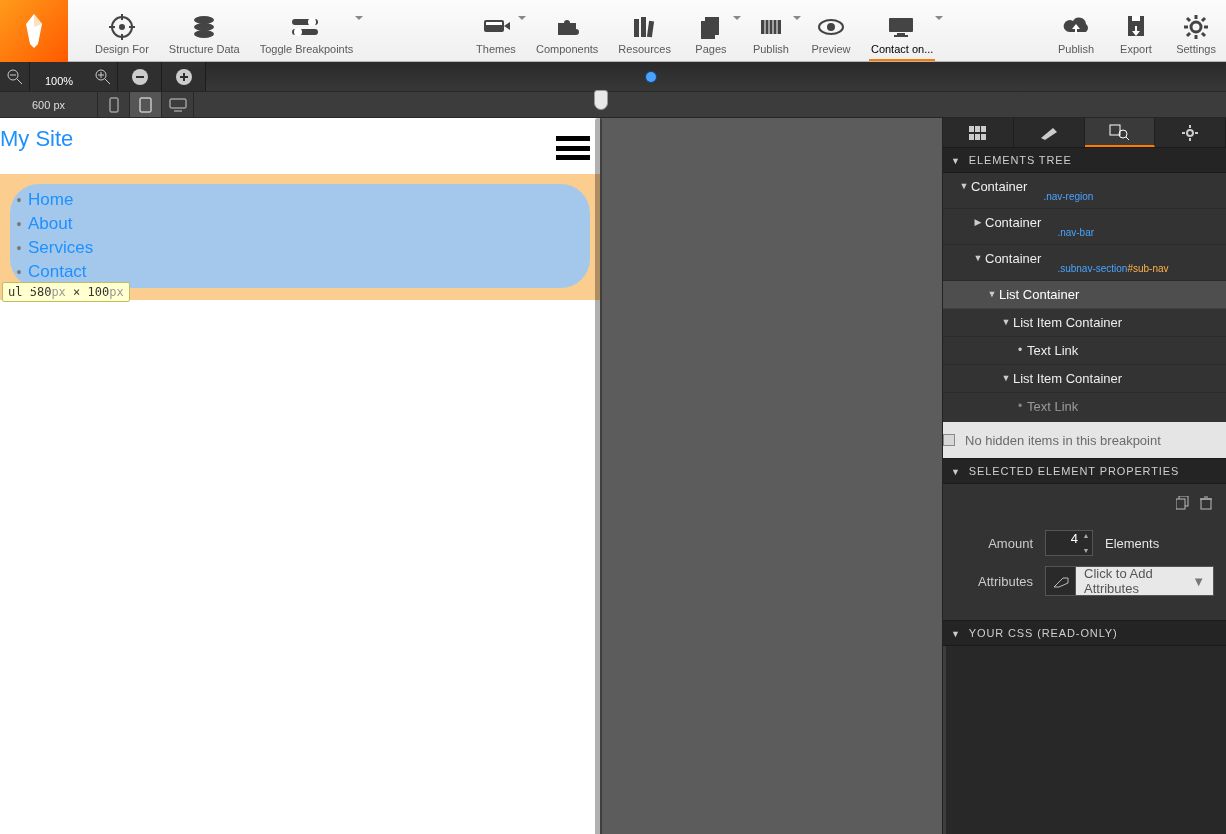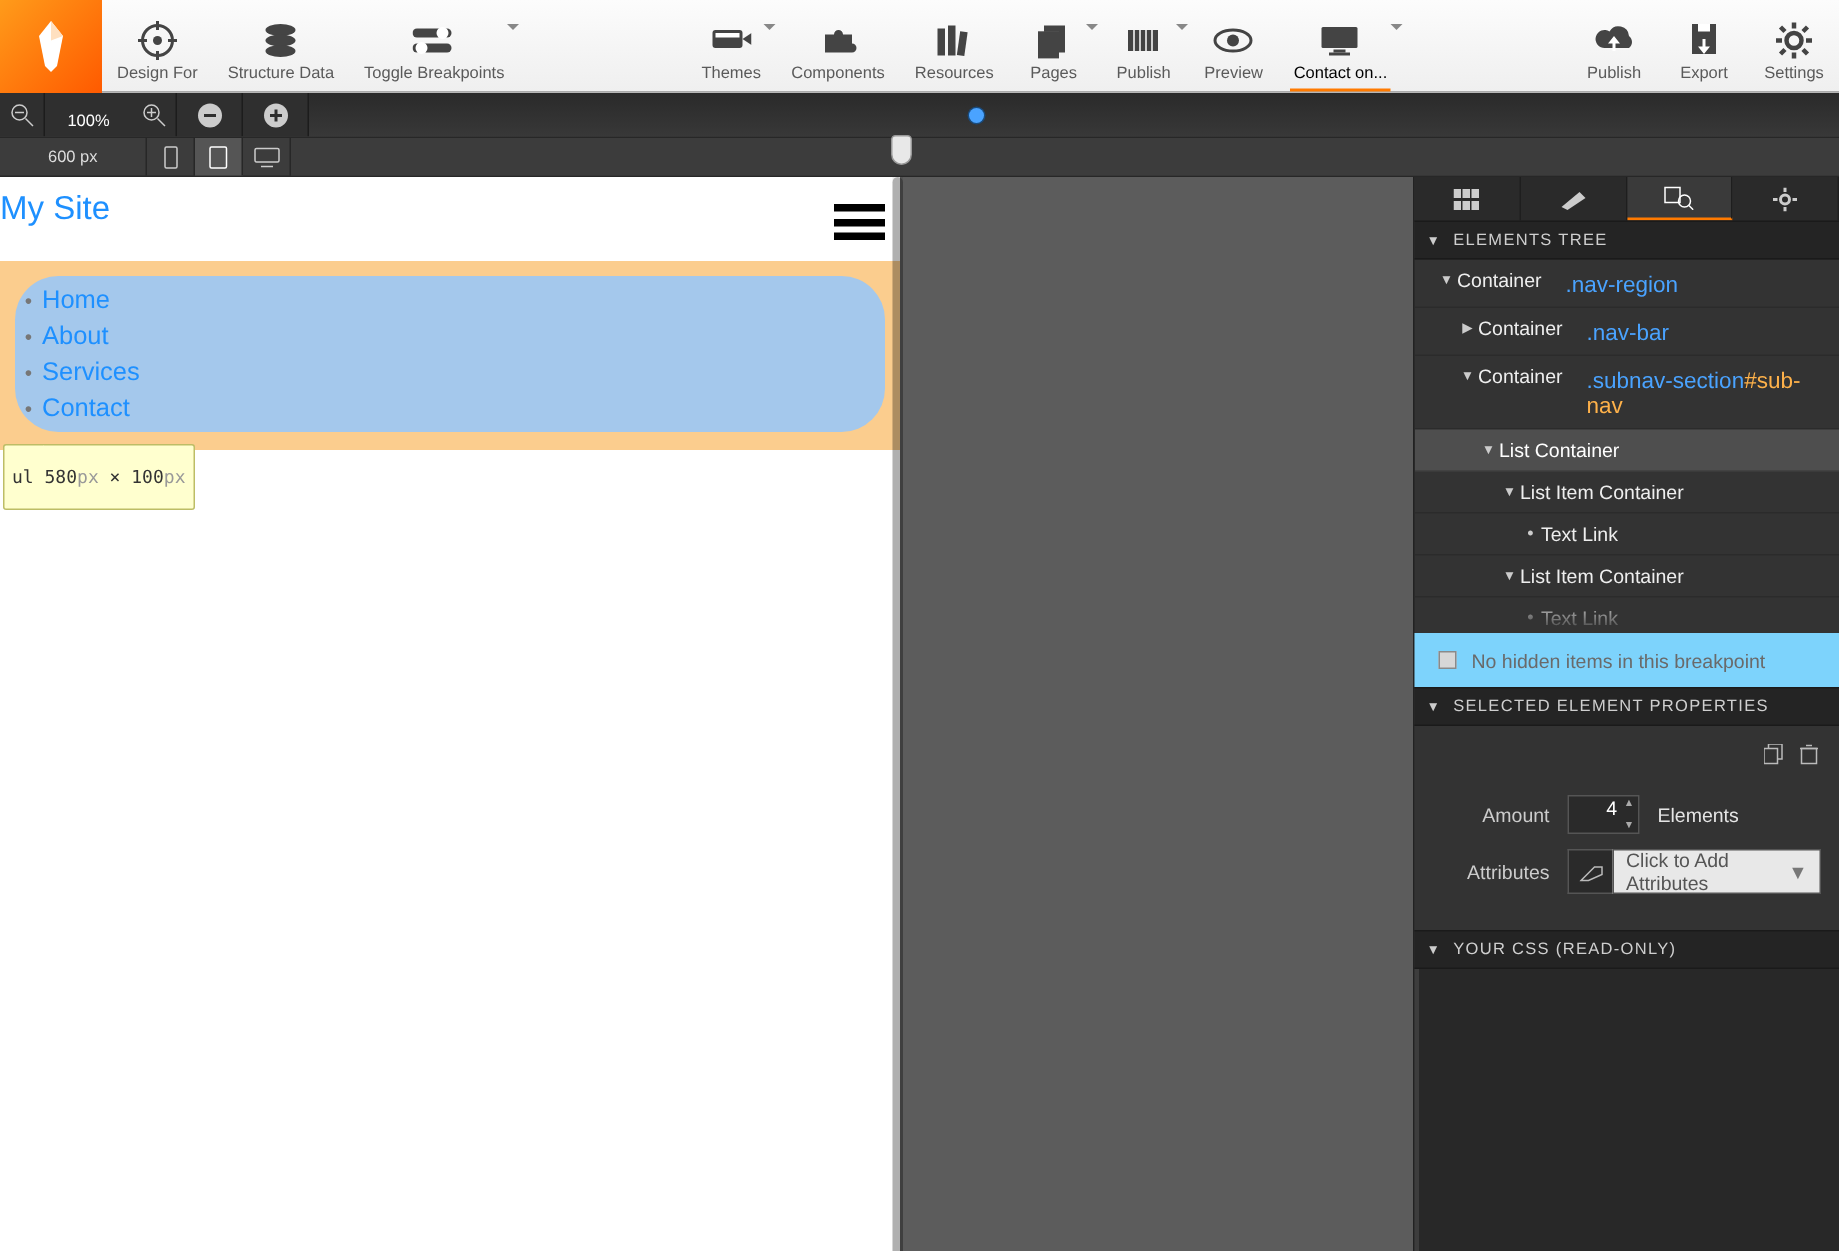--- a/index.html
+++ b/index.html
@@ -1,20 +1,20 @@
 <!DOCTYPE html>
 <html><head>
 <meta charset="utf-8">
 <style>
   * { box-sizing: border-box; margin: 0; padding: 0; }
   html, body { width: 1226px; height: 834px; overflow: hidden; font-family: -apple-system, "Helvetica Neue", Arial, sans-serif; }
   body { background: #4d4d4d; display: flex; flex-direction: column; }
 
   
-  .toolbar { height: 62px; width: 100%; background: linear-gradient(#fcfcfc,#efefef); border-bottom: 1px solid #b6b6b6; display: flex; align-items: stretch; font-size: 11px; color: #5a5a5a; }
+  .toolbar { height: 62px; width: 100%; background: linear-gradient(#fcfcfc,#efefef); border-bottom: 1px solid #b6b6b6; display: flex; align-items: stretch; font-size: 11px; color: #5a5a5a; gap: 17px; }
   .logo-tile { width: 68px; height: 62px; background: linear-gradient(135deg,#ff9b1a,#ff5a00); display: flex; align-items: center; justify-content: center; }
   .tool-group { display: flex; align-items: stretch; }
   .tool-btn { display: flex; flex-direction: column; align-items: center; justify-content: flex-end; padding: 0 10px 6px 10px; min-width: 60px; cursor: pointer; position: relative; }
   .tool-btn .ic { height: 32px; display: flex; align-items: center; justify-content: center; }
   .tool-btn .lbl { white-space: nowrap; text-align: center; }
   .tool-btn.caret::after { content: ""; position: absolute; top: 16px; right: 0px; border: 4px solid transparent; border-top-color: #888; }
   .tool-btn.active { }
   .tool-btn.active .lbl { color:#000; }
   .tool-btn.active::before{ content:""; position:absolute; left:8px; right:8px; bottom:0; height:2px; background:#ff7a00;}
   .spacer { flex: 1; }
@@ -43,45 +43,45 @@
   .page-scroll-thumb{ position:absolute; top:0; left:0; right:0; height:720px; background:rgba(0,0,0,.25); border-radius:4px;}
   .site-title { color:#1e90ff; font-size:22px; font-weight:400; padding:8px 2px 10px 0; }
   .hamburger { position:absolute; right:10px; top:18px; width:34px; height:24px; display:flex; flex-direction:column; justify-content:space-between; }
   .hamburger span{ display:block; height:5px; background:#000; }
   .sel-outer{ position:absolute; left:0; top:56px; width:600px; background:#fbcd8e; padding:10px 0 12px 0;}
   .sel-inner{ margin:0 10px; background:#a4c8ec; padding:4px 0 4px 0;border-radius:29px;}
   .nav-list{ list-style:none; }
   .nav-list li{ display:flex; align-items:center; padding-left:0px; }
   .nav-list li::before{ content:"•"; color:#777; width:18px; text-align:center; font-size:14px;}
   .nav-list a{ color:#1e90ff; font-size:17px; text-decoration:none; line-height:24px;}
-  .dim-tip{ position:absolute; left:2px; top:178px; background:#ffffcf; border:1px solid #bdbd66; font-family:Menlo,Consolas,monospace; font-size:12px; padding:14px 5px; border-radius:2px; color:#333;}
+  .dim-tip{ position:absolute; left:2px; top:164px; background:#ffffcf; border:1px solid #bdbd66; font-family:Menlo,Consolas,monospace; font-size:12px; padding:2px 5px; border-radius:2px; color:#333;}
   .dim-tip .px{ color:#999;}
   .dim-tip::before{content:"";position:absolute;top:-6px;left:20px;border:6px solid transparent;border-bottom-color:#ffffcf;}
 
   
   .panel { width:284px; background:#333; color:#ddd; display:flex; flex-direction:column; font-size:12px; border-left:1px solid #222;}
   .panel-tabs{ height:29px; display:flex; background:#2a2a2a; }
   .ptab{ flex:1; display:flex; align-items:center; justify-content:center; border-right:1px solid #1e1e1e; cursor:pointer;}
   .ptab.selected{ background:#3a3a3a; border-bottom:2px solid #ff7a00; height:29px;}
   .sect-head{ height:26px; background:#242424; display:flex; align-items:center; padding:0 8px; letter-spacing:.08em; font-size:11px; color:#cfcfcf; border-top:1px solid #1a1a1a; border-bottom:1px solid #1a1a1a;}
   .sect-head .tri{ margin-right:8px; }
   .tree{ overflow:auto; background:#333; }
   .tree-row{ display:flex; align-items:flex-start; padding:6px 4px 6px 0; border-bottom:1px solid rgba(0,0,0,.15); cursor:pointer;}
   .tree-row .indent{ flex:none;}
   .tree-row .tw{ width:14px; flex:none; color:#ccc; font-size:9px; display:flex; align-items:center; justify-content:center; padding-top:2px;}
   .tree-row .bullet{ width:14px; flex:none; text-align:center; color:#ccc;}
   .tree-row .body{ display:flex; flex-direction:row;gap:16px;}
   .tree-row .name{ color:#eee; font-size:13px;}
-  .tree-row .cls{ color:#4aa3ff; font-size:15px; margin-top:2px;}
+  .tree-row .cls{ color:#4aa3ff; font-size:10px; margin-top:12px;}
   .tree-row .cls .hash{ color:#ffb24a;}
   .tree-row.selected{ background:#4e4e4e;}
   .tree-row.selected .name{ color:#fff;}
   .tree-cut{ position:relative; }
   .tree-fade{ position:absolute; left:0; right:0; bottom:0; height:14px; background:linear-gradient(rgba(51,51,51,0),#333);}
-  .hidden-row{ height:36px; background:#7dd3fc; color:#6a6a6a; display:flex; align-items:center; padding-left:16px; font-size:13px;}
+  .hidden-row{ height:36px; background:#e5e5e5; color:#6a6a6a; display:flex; align-items:center; font-size:13px;}
   .hidden-row .chk{ width:12px;height:12px;border:1px solid #8a8a8a;margin-right:10px;background:#d7d7d7;}
   .prop-body{ padding:8px 12px 14px 12px; background:#333;}
   .prop-tools{ display:flex; justify-content:flex-end; gap:10px; color:#bbb; padding:4px 2px 10px 0;}
   .prop-row{ display:flex; align-items:center; margin:10px 0;}
   .prop-row .plabel{ width:90px; text-align:right; color:#ccc; padding-right:12px; font-size:13px;}
   .num-input{ width:48px; height:26px; background:#2a2a2a; border:1px solid #555; color:#fff; text-align:right; padding-right:14px; position:relative; font-size:13px;}
   .spin{ position:absolute; right:2px; top:2px; bottom:2px; width:10px; display:flex; flex-direction:column; justify-content:space-between;}
   .spin span{ font-size:7px; color:#aaa; line-height:7px; text-align:center;}
   .num-wrap{ position:relative; display:inline-block;}
   .after-label{ margin-left:12px; color:#e5e5e5; font-size:13px;}

